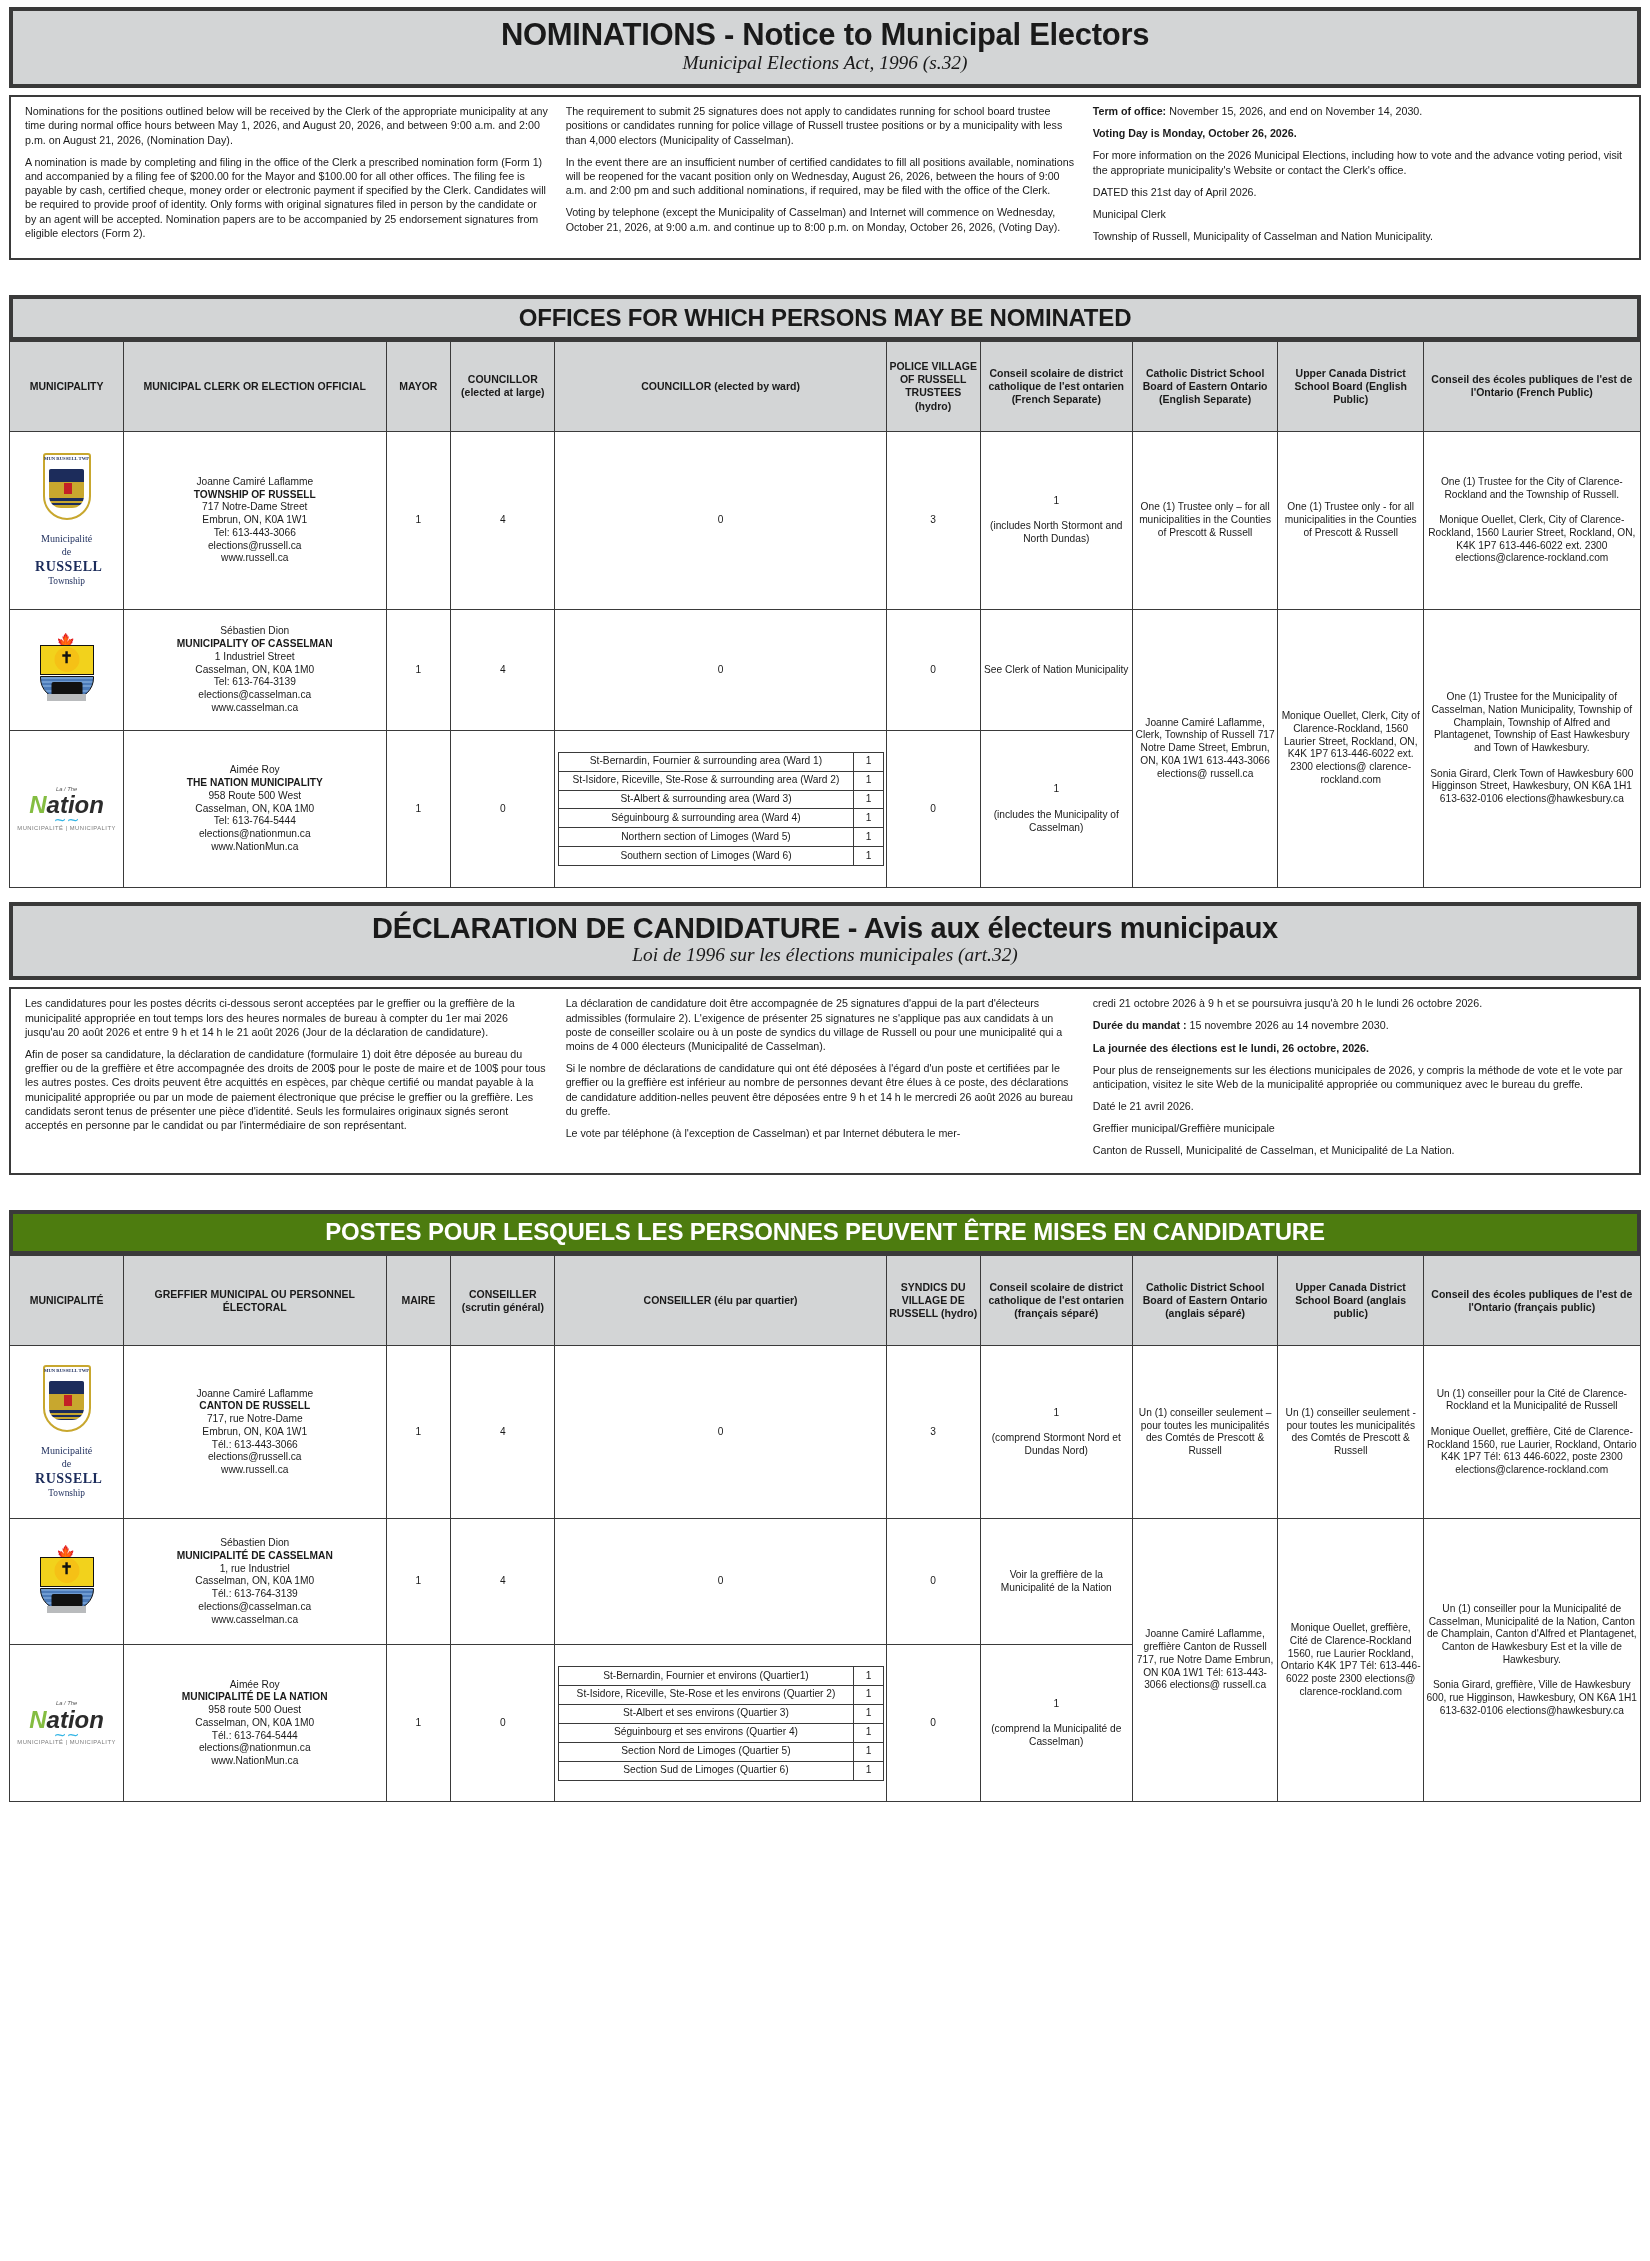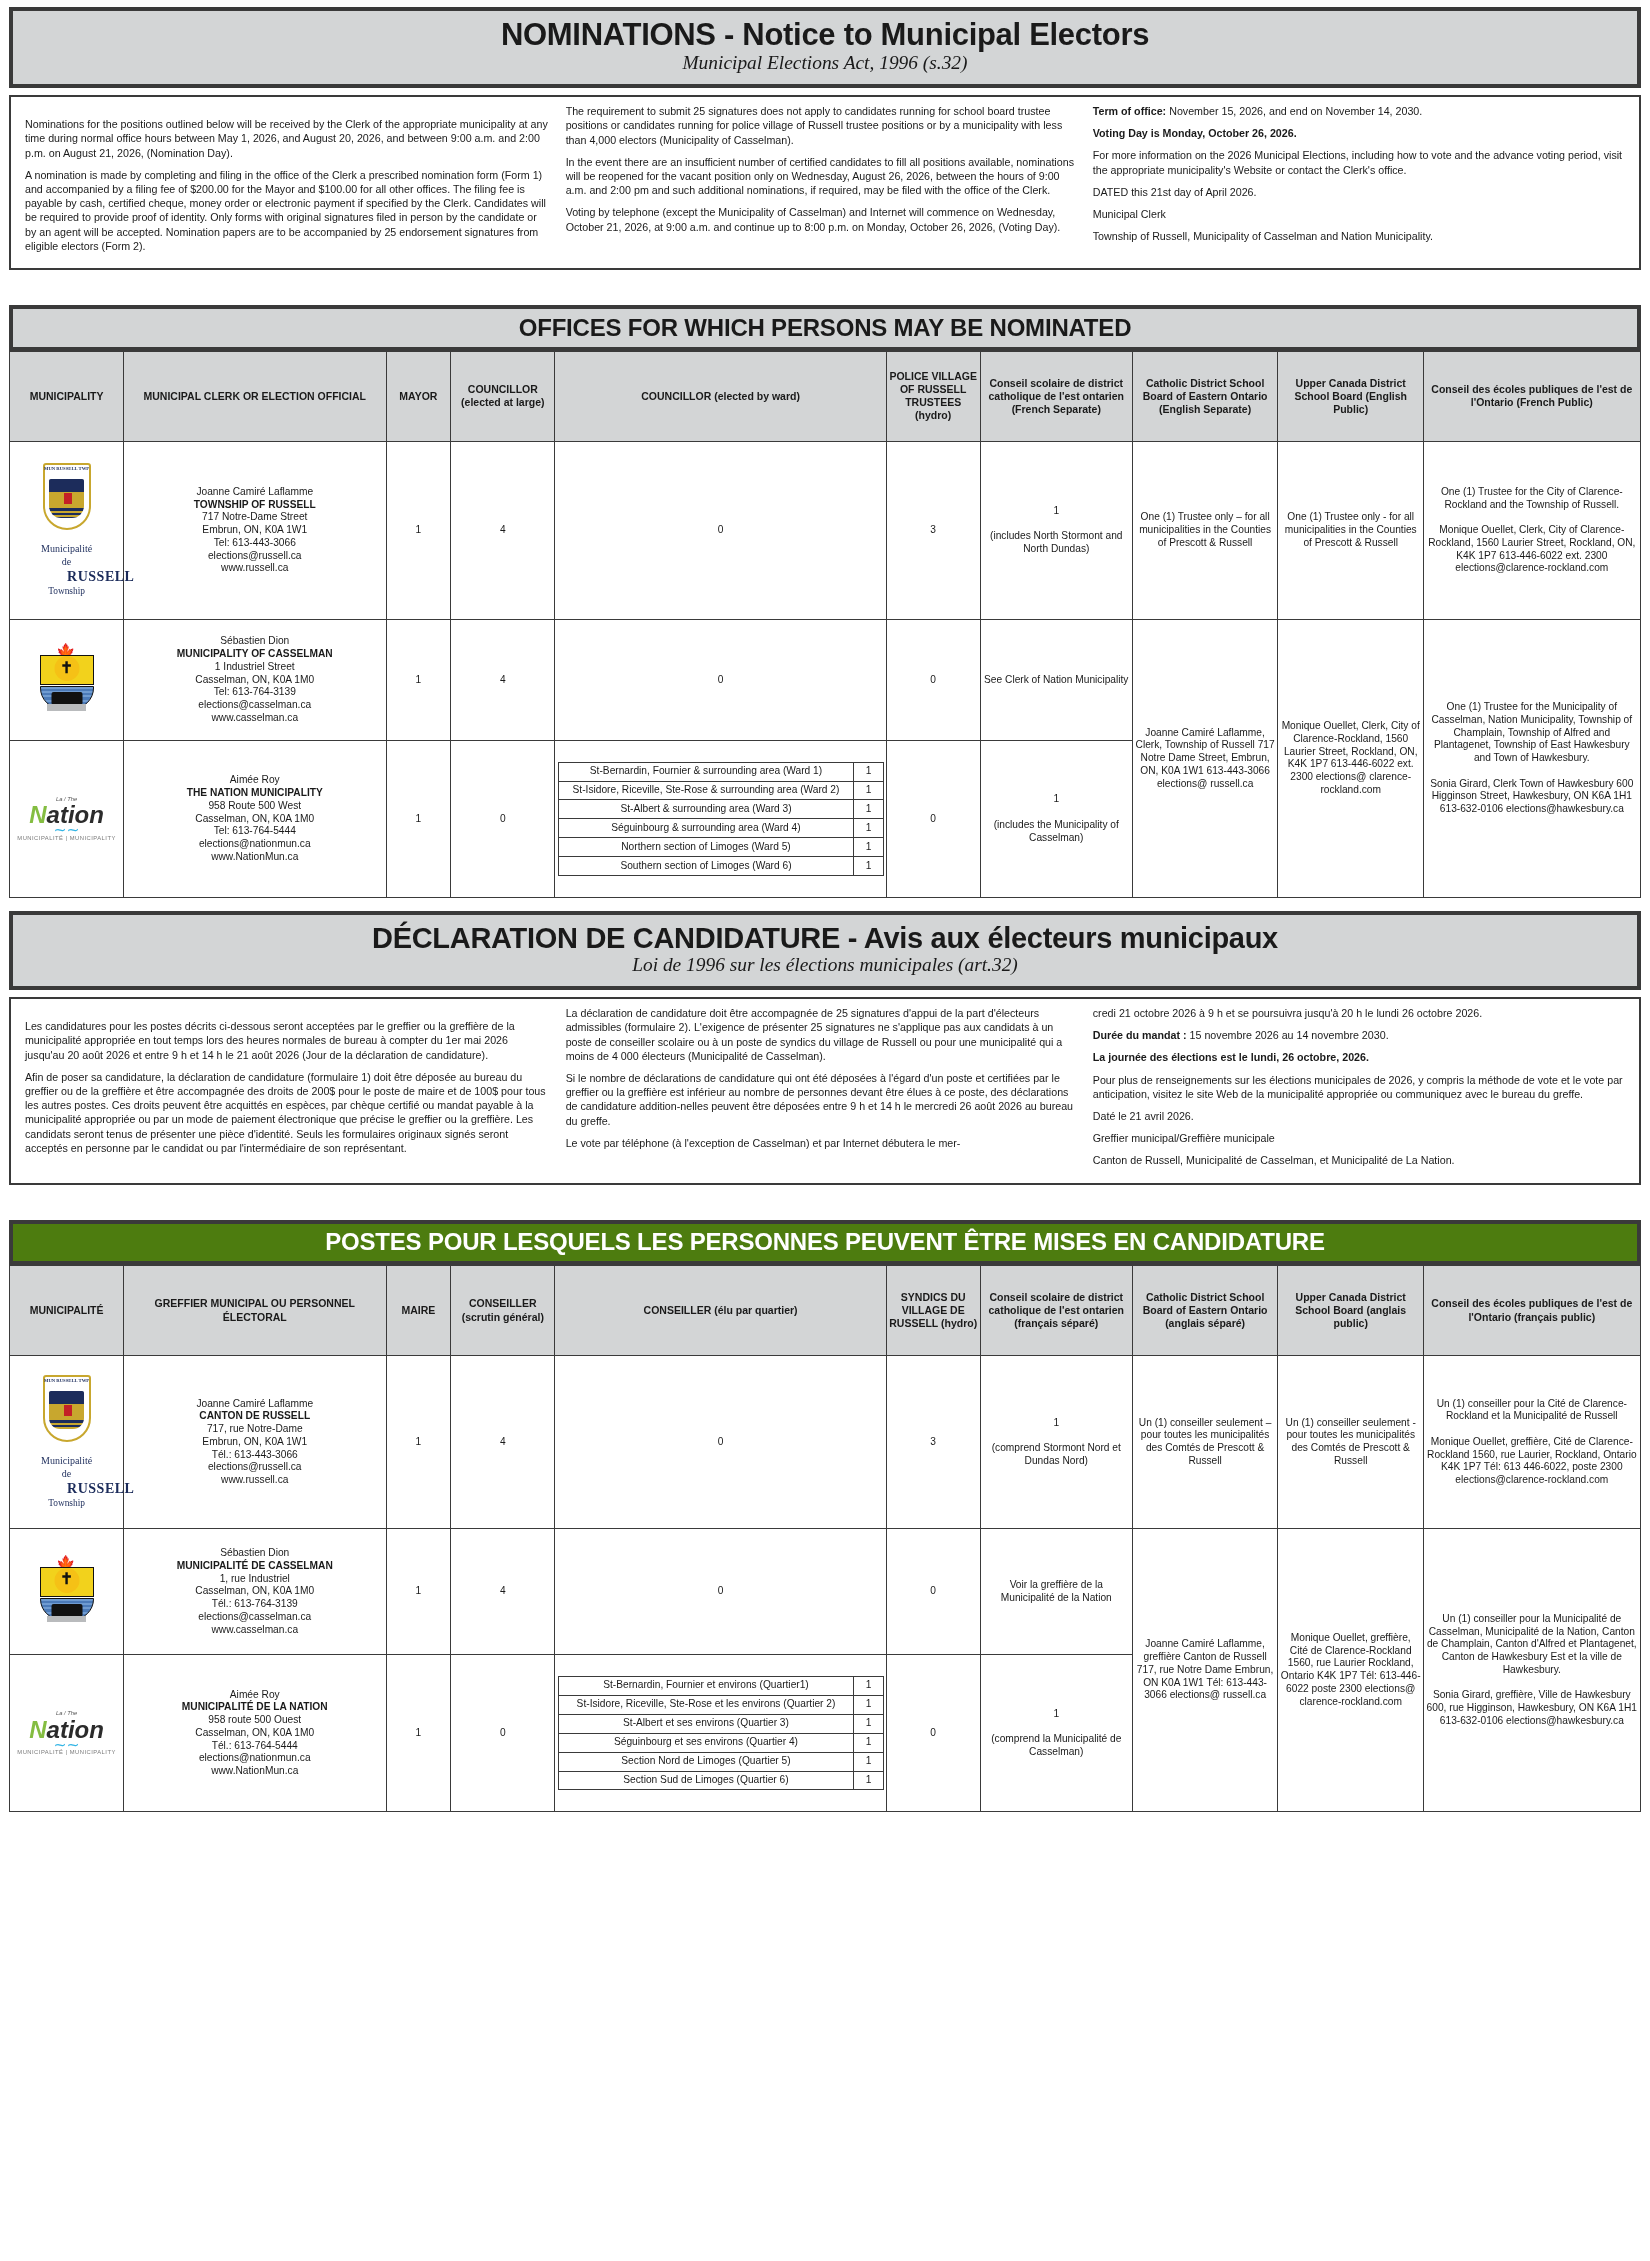--- a/index.html
+++ b/index.html
@@ -8,21 +8,21 @@
 
   
   .banner{border:4.7px solid #3a3a3a;background:#d3d5d6;text-align:center;padding:7.3px 0 9.4px 0;margin-bottom:7.3px;}
   .banner .t1{font-size:31px;font-weight:bold;letter-spacing:-0.3px;line-height:1.05;}
   .banner .t2{font-family:"Liberation Serif",serif;font-style:italic;font-size:19.4px;margin-top:1px;}
   .banner.fr .t1{font-size:29px;}
 
   
   .intro{border:2.6px solid #3a3a3a;display:flex;padding:7.3px 5.2px;margin-bottom:9.4px;box-sizing:border-box;}
   .intro .col{padding:0 8.4px;font-size:10.7px;line-height:1.33;}
-  .intro .c1{width:33.4%;margin-top:13px;}
+  .intro .c1{width:33.4%;}
   .intro .c2{width:32.6%;border-left:1px solid #fff;}
   .intro .c3{width:34%;}
   .intro p{margin:0 0 7.9px 0;}
   .intro b{font-weight:bold;}
 
   
   .sectionbar{border:4.7px solid #3a3a3a;background:#d3d5d6;text-align:center;
     font-size:24px;font-weight:bold;padding:4.2px 0 5.2px 0;letter-spacing:-0.2px;margin-top:35px;}
   .sectionbar.dark{background:#4d7c0f;color:#fff;border-color:#3a3a3a;}
 
@@ -53,21 +53,21 @@
      border-radius:3.1px 3.1px 24px 24px;}
   .shield .inner{position:absolute;left:6.3px;right:6.3px;top:15.7px;bottom:12.6px;background:#1c2c5b;
      border-radius:2.1px 2.1px 20px 20px;}
   .shield .band{position:absolute;left:6.3px;right:6.3px;top:29px;height:13.6px;background:#c8a72e;}
   .shield .red{position:absolute;left:21px;top:30px;width:8.4px;height:10.5px;background:#c32026;}
   .shield .waves{position:absolute;left:6.3px;right:6.3px;top:43px;bottom:12.6px;background:
      repeating-linear-gradient(#c8a72e 0 2.1px,#1c2c5b 2.1px 4.7px);border-radius:0 0 20px 20px;}
   .shield .topword{position:absolute;top:3.1px;left:0;right:0;text-align:center;font-size:4.7px;
      font-family:"Liberation Serif",serif;font-weight:bold;color:#1c2c5b;}
   .rus-t1{font-family:"Liberation Serif",serif;font-size:10px;color:#1c2c5b;margin-top:13px;}
-  .rus-t2{font-family:"Liberation Serif",serif;font-size:14px;font-weight:bold;color:#1c2c5b;letter-spacing:0.5px;margin-left:32px;}
+  .rus-t2{font-family:"Liberation Serif",serif;font-size:14px;font-weight:bold;color:#1c2c5b;letter-spacing:0.5px;}
   .rus-t3{font-family:"Liberation Serif",serif;font-size:9.4px;color:#1c2c5b;}
 
   .logo-cass{width:54px;height:72px;margin:0 auto;position:relative;}
   .cass-leaf{position:absolute;top:0;left:50%;transform:translateX(-50%);font-size:15.7px;color:#e02b20;line-height:1;}
   .cass-top{position:absolute;top:11.5px;left:0;right:0;height:30px;background:#f2d21c;
      border:1px solid #111;box-sizing:border-box;}
   .cass-sun{position:absolute;top:12.6px;left:50%;transform:translateX(-50%);width:25px;height:25px;
      background:#f5c116;border-radius:50%;}
   .cass-cross{position:absolute;top:15.7px;left:50%;transform:translateX(-50%);font-size:15.7px;color:#111;line-height:1;font-weight:bold;}
   .cass-bot{position:absolute;top:42px;left:0;right:0;bottom:7.3px;background:

